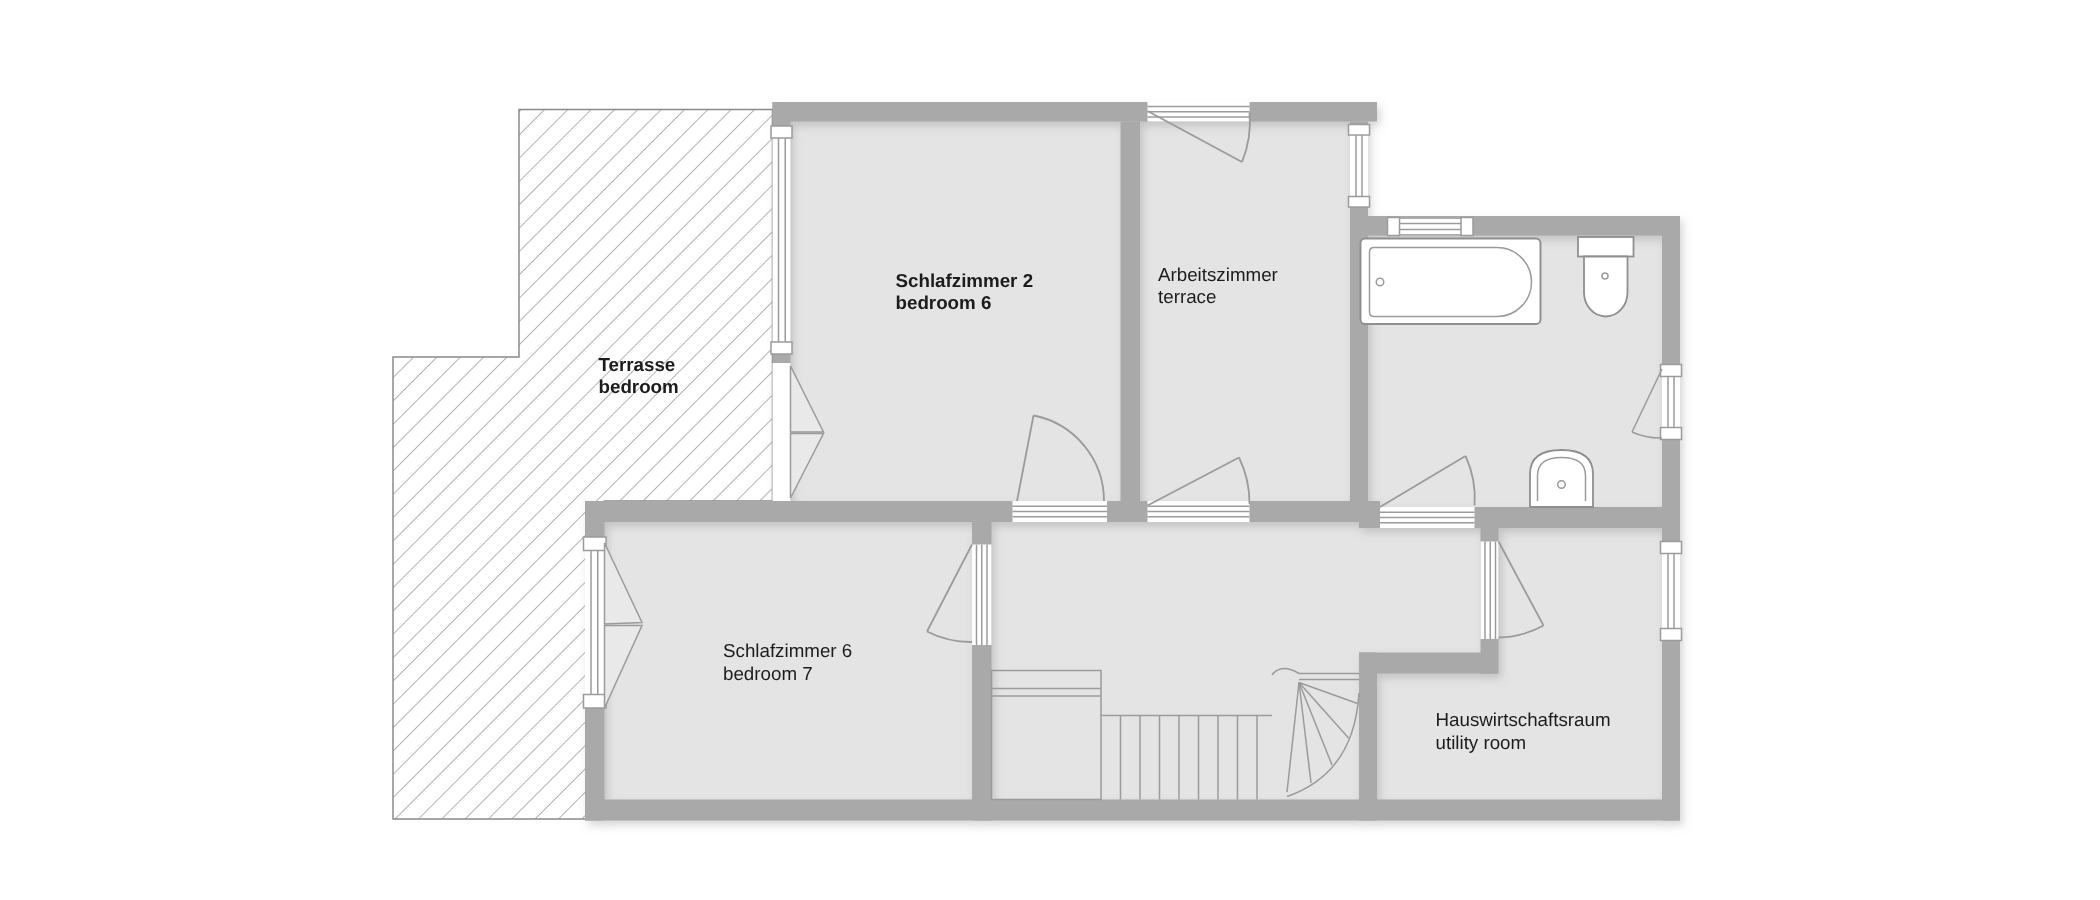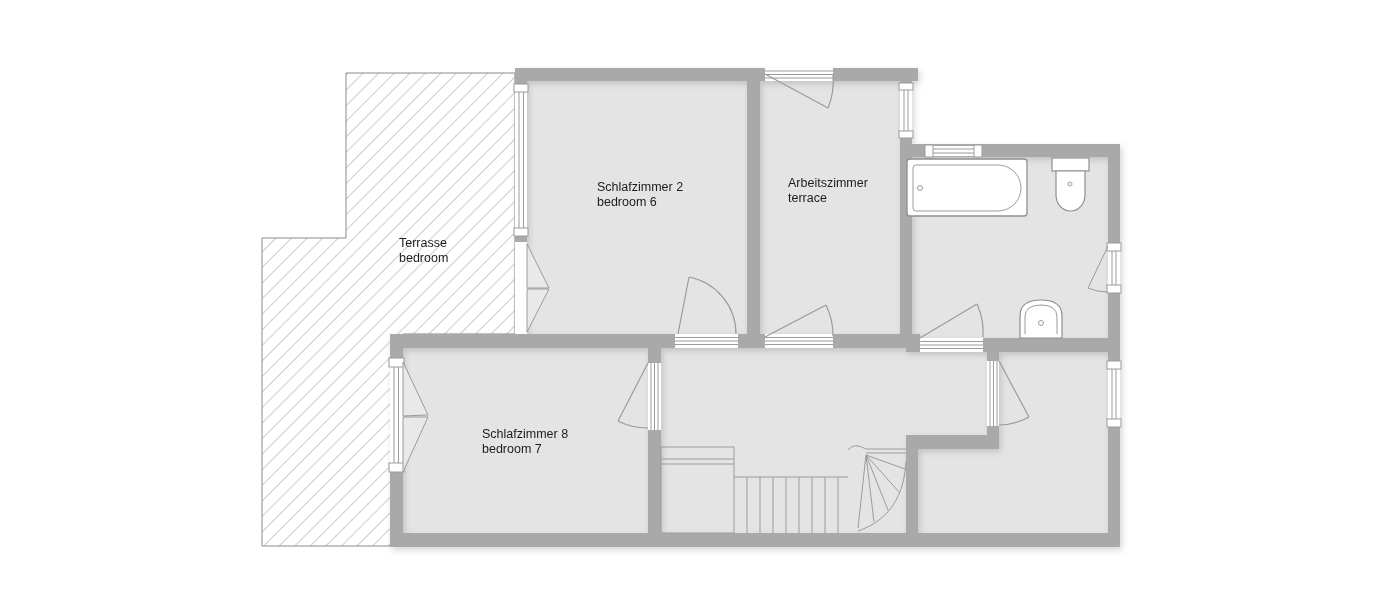--- a/index.html
+++ b/index.html
@@ -211,29 +211,33 @@
         <circle cx="1070" cy="184" r="2" fill="none" stroke="#9b9b9b" stroke-width="1"></circle>
       </g>
       <g>
         <path d="M1020,338 V316 Q1020,300 1041,300 Q1062,300 1062,316 V338 Z" fill="#ffffff" stroke="#8f8f8f" stroke-width="1.2"></path>
         <path d="M1025,334 V317 Q1025,305 1041,305 Q1057,305 1057,317 V334" fill="none" stroke="#9b9b9b" stroke-width="1"></path>
         <circle cx="1041" cy="323" r="2.5" fill="none" stroke="#9b9b9b" stroke-width="1"></circle>
       </g>
     </g>
   </svg>
 
-  <div class="room-label" style="left:399px;top:236px;">
+  <div class="room-label" style="left:399px;top:236px;font-weight:bold;">
     <div>Terrasse</div>
     <div>bedroom</div>
   </div>
-  <div class="room-label" style="left:597px;top:180px;">
+  <div class="room-label" style="left:597px;top:180px;font-weight:bold;">
     <div>Schlafzimmer 2</div>
     <div>bedroom 6</div>
   </div>
-  <div class="room-label" style="left:788px;top:176px;">
+  <div class="room-label" style="left:772px;top:176px;">
     <div>Arbeitszimmer</div>
     <div>terrace</div>
   </div>
   <div class="room-label" style="left:482px;top:427px;">
-    <div>Schlafzimmer 8</div>
+    <div>Schlafzimmer 6</div>
     <div>bedroom 7</div>
   </div>
+  <div class="room-label" style="left:957px;top:473px;">
+    <div>Hauswirtschaftsraum</div>
+    <div>utility room</div>
+  </div>
 </div>
 
 </body></html>

